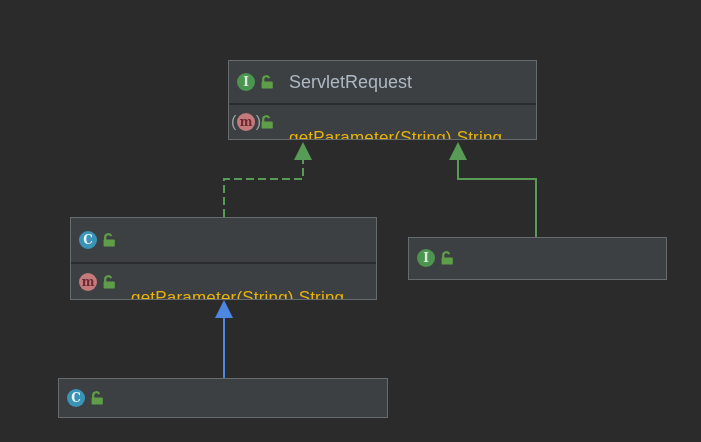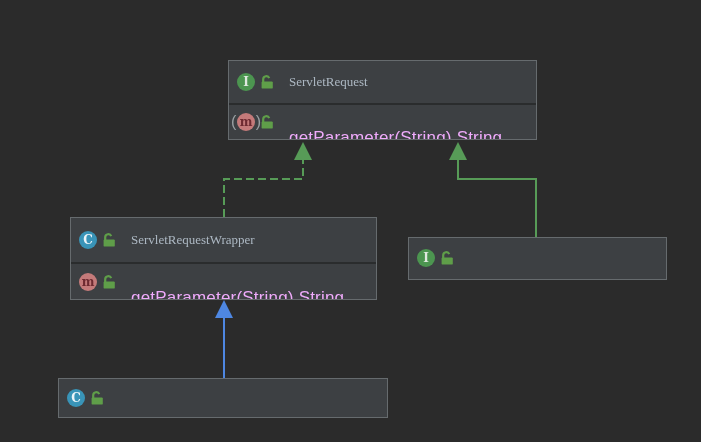--- a/index.html
+++ b/index.html
@@ -60,29 +60,29 @@
   }
   .paren-open{left:-6px;}
   .paren-close{right:-6px;}
   .lock{
     flex:0 0 15px;
     width:15px;height:14px;
     margin-right:14px;
     display:inline-block;
   }
   .title{
-    font-family:Liberation Serif, serif;
-    font-size:13px;
+    font-family:Liberation Sans, sans-serif;
+    font-size:18px;
     color:#adb8c3;
   }
   .member-label{
     font-family:"Liberation Sans",sans-serif;
     font-size:17px;
     letter-spacing:0.2px;
-    color:#f0abfc;
+    color:#eab308;
     margin-top:32px;
   }
 </style>
 </head>
 <body>
 
 <div class="canvas" style="background-color: rgb(43, 43, 43);">
 
   <svg class="edges" width="701" height="442">
 
@@ -132,21 +132,20 @@
 
   <div class="node" style="left:70px;top:217px;width:307px;">
     <div class="row" style="height:44px;">
       <span class="badge badge-class" style="background-color: rgb(57, 148, 184);">C</span>
       <span class="lock">
         <svg width="15" height="14" viewBox="0 0 15 14">
           <path d="M3.2 7 V4.3 a3.1 3.1 0 0 1 6-1.1" fill="none" stroke-width="2.2" stroke="#5f9e49"></path>
           <rect x="1.6" y="6.4" width="11.2" height="7.2" rx="1.2" fill="#5f9e49"></rect>
         </svg>
       </span>
-      <span class="title">ServletRequestWrapper</span>
     </div>
     <div class="divider"></div>
     <div class="row" style="height:35px;">
       <span class="badge badge-method" style="margin-right: 5px; background-color: rgb(196, 122, 122);">m</span>
       <span class="lock">
         <svg width="15" height="14" viewBox="0 0 15 14">
           <path d="M3.2 7 V4.3 a3.1 3.1 0 0 1 6-1.1" fill="none" stroke-width="2.2" stroke="#5f9e49"></path>
           <rect x="1.6" y="6.4" width="11.2" height="7.2" rx="1.2" fill="#5f9e49"></rect>
         </svg>
       </span>

